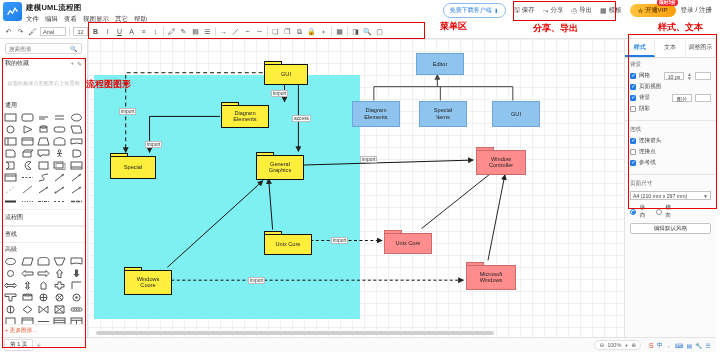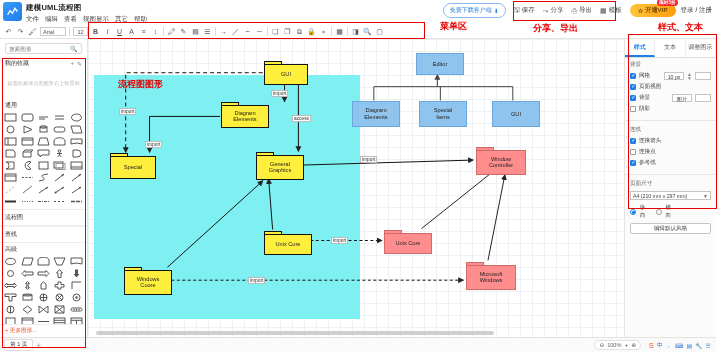--- a/index.html
+++ b/index.html
@@ -832,14 +832,14 @@
   </div>
 
   <div class="annot-box" style="left:88px;  top:22px;  width:337px; height:17px;"></div>
   <div class="annot-box" style="left:513px; top:1px;   width:103px; height:20px;"></div>
   <div class="annot-box" style="left:628px; top:34px;  width:89px;  height:175px;"></div>
   <div class="annot-box" style="left:2px;   top:58px;  width:84px;  height:290px;"></div>
 
   <div class="annot-text" style="left:440px; top:20px;">菜单区</div>
   <div class="annot-text" style="left:533px; top:22px;">分享、导出</div>
   <div class="annot-text" style="left:658px; top:21px;">样式、文本</div>
-  <div class="annot-text" style="left:86px;  top:78px;margin-left:32px;">流程图图形</div>
+  <div class="annot-text" style="left:86px;  top:78px;">流程图图形</div>
 </div>
 
 </body></html>

